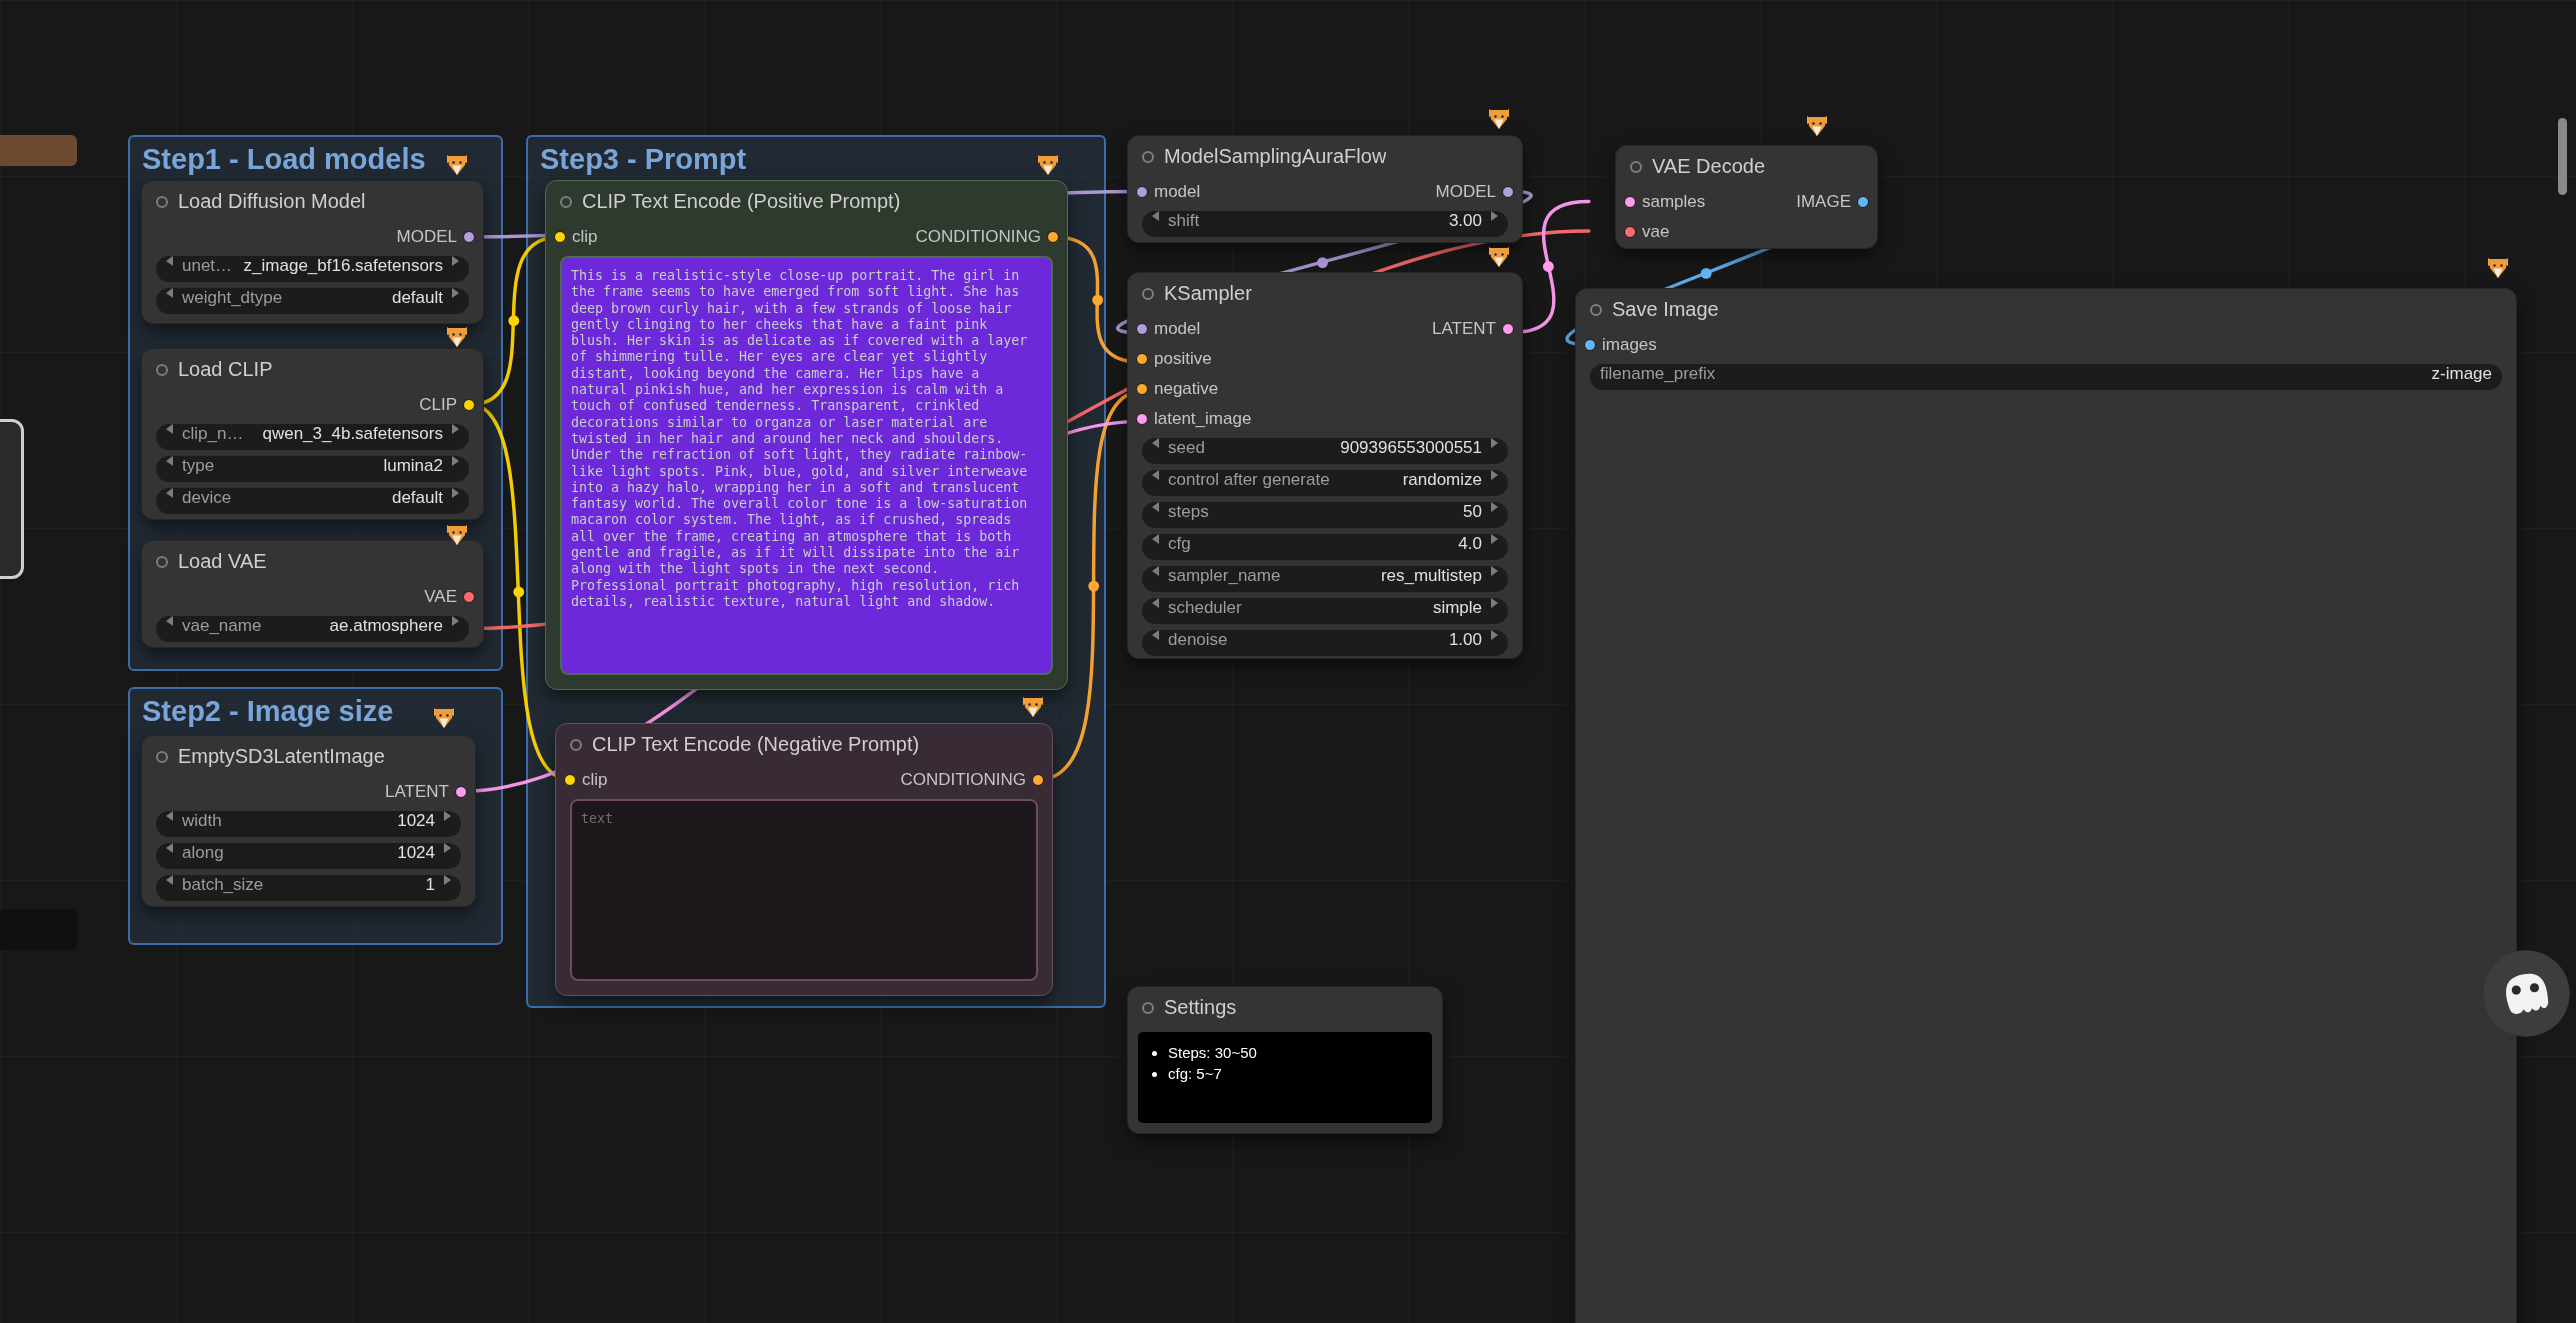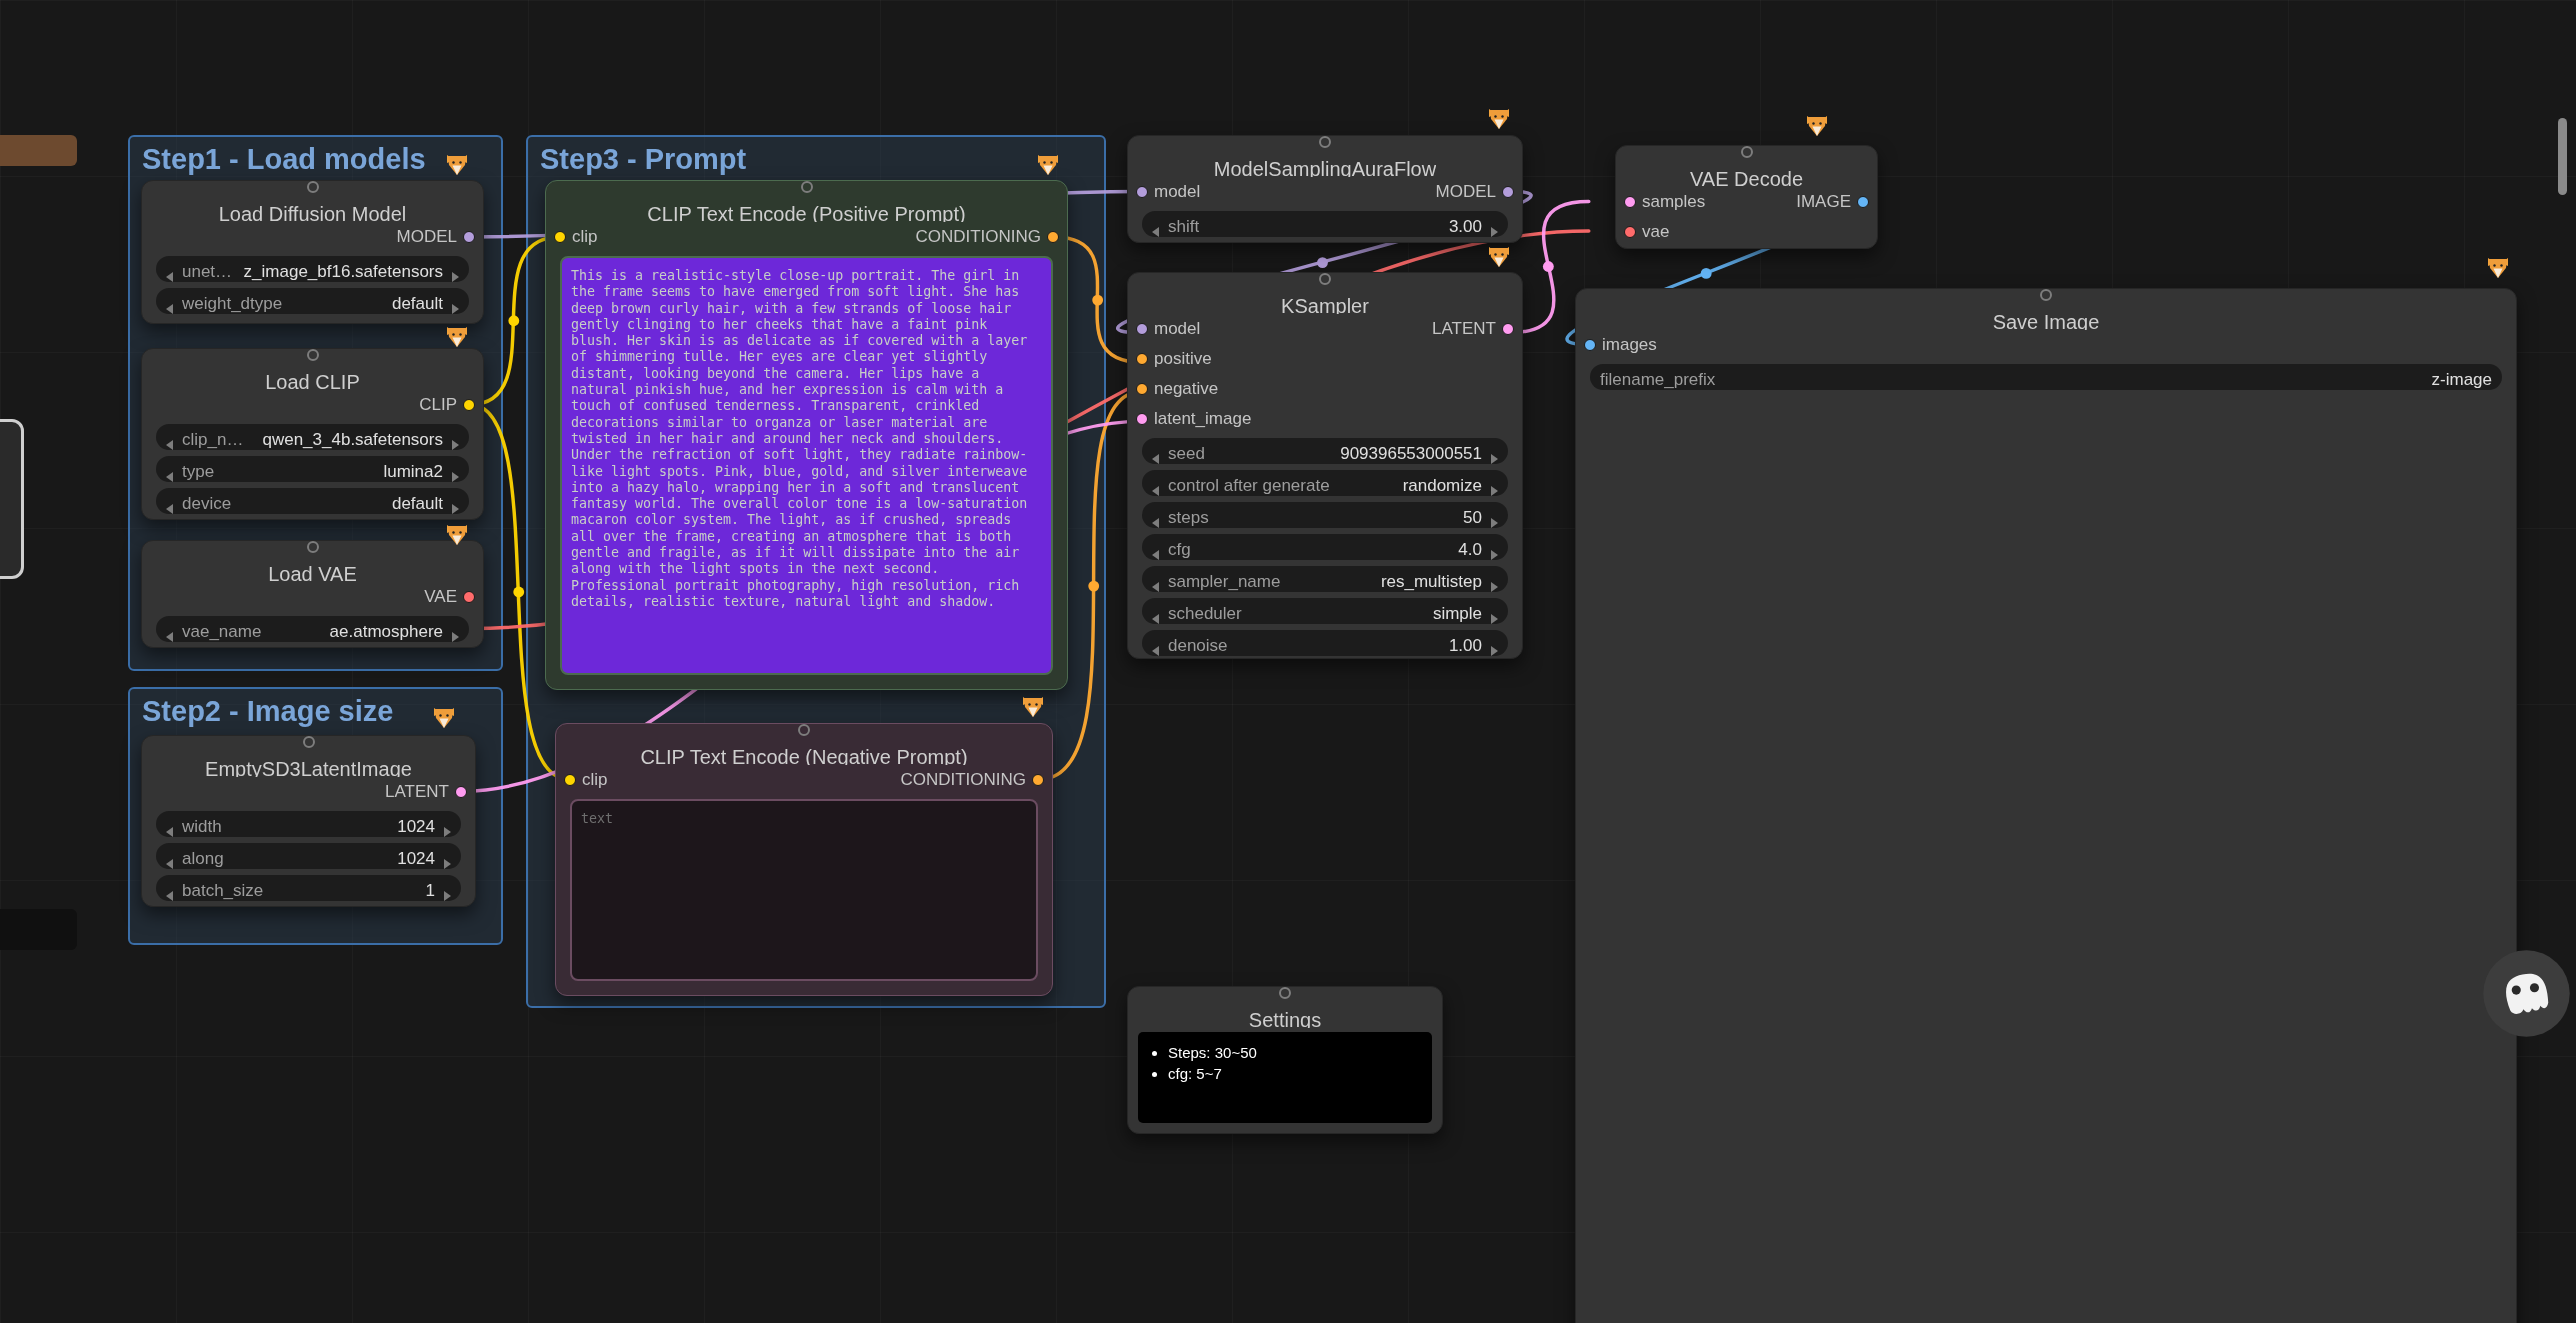--- a/index.html
+++ b/index.html
@@ -14,35 +14,35 @@
   }
   .group{position:absolute;z-index:0;background:rgba(52,78,105,0.33);
     border:2px solid #3b6ea8;border-radius:6px;box-sizing:border-box;}
   .gtitle{font-size:29px;font-weight:600;color:#7aa5d8;padding:6px 12px;white-space:nowrap;}
   #wires{position:absolute;left:0;top:0;z-index:1;pointer-events:none;}
   #wires path{fill:none;stroke-width:3.5;stroke-linecap:round;opacity:.95;}
   .node{position:absolute;z-index:2;background:#343434;border:1px solid #262626;
     border-radius:12px;box-sizing:border-box;box-shadow:0 8px 18px rgba(0,0,0,.5);}
   .node.green{background:#2e3a2e;border-color:#4c6b4f;}
   .node.purple{background:#392b35;border-color:#6b4c61;}
-  .nheader{display:flex;align-items:center;gap:10px;height:41px;padding:0 14px;flex-direction:column;}
+  .nheader{display:flex;align-items:center;gap:10px;height:41px;padding:0 14px;}
   .ndot{width:12px;height:12px;border-radius:50%;border:2.5px solid #7d7d7d;box-sizing:border-box;flex:none;}
   .ntitle{font-size:20px;color:#cfcfcf;white-space:nowrap;overflow:hidden;text-overflow:ellipsis;}
   .srow{position:relative;display:flex;align-items:center;height:30px;padding:0 26px;
     font-size:17px;color:#c5c5c5;}
   .srow .sin{margin-right:auto;}
   .srow .sout{margin-left:auto;}
   .dot{position:absolute;top:50%;transform:translateY(-50%);width:12px;height:12px;
     border-radius:50%;border:1.5px solid #1b1b1b;box-sizing:border-box;}
   .dot.in{left:8px;}
   .dot.out{right:8px;}
   .c-model{background:#b39ddb}.c-clip{background:#ffd500}.c-vae{background:#ff6b6b}
   .c-cond{background:#ffa931}.c-latent{background:#ff9cf0}.c-image{background:#64b5f6}
   .widgets{padding-top:4px;}
-  .widget{display:flex;align-items:flex-end;height:26px;margin:0 14px 6px;background:#1c1c1c;
+  .widget{display:flex;align-items:flex-start;height:26px;margin:0 14px 6px;background:#1c1c1c;
     border-radius:13px;padding:0 10px;font-size:17px;gap:9px;box-sizing:border-box;}
   .wl{color:#9d9d9d;white-space:nowrap;overflow:hidden;text-overflow:ellipsis;flex:none;max-width:46%;}
   .wv{margin-left:auto;color:#e0e0e0;white-space:nowrap;overflow:hidden;}
   .arr{width:0;height:0;border-style:solid;flex:none;}
   .arr.l{border-width:5.4px 7.4px 5.4px 0;border-color:transparent #7d7d7d transparent transparent;}
   .arr.r{border-width:5.4px 0 5.4px 7.4px;border-color:transparent transparent transparent #7d7d7d;}
   .ta{position:absolute;left:14px;right:14px;top:75px;bottom:14px;border-radius:8px;
     padding:10px 9px;box-sizing:border-box;overflow:hidden;white-space:pre-wrap;
     font-family:"DejaVu Sans Mono",monospace;font-size:13.3px;line-height:16.3px;}
   .ta.pos{background:#6d28d9;border:2px solid #4c6b4f;color:#c7cfc7;}

